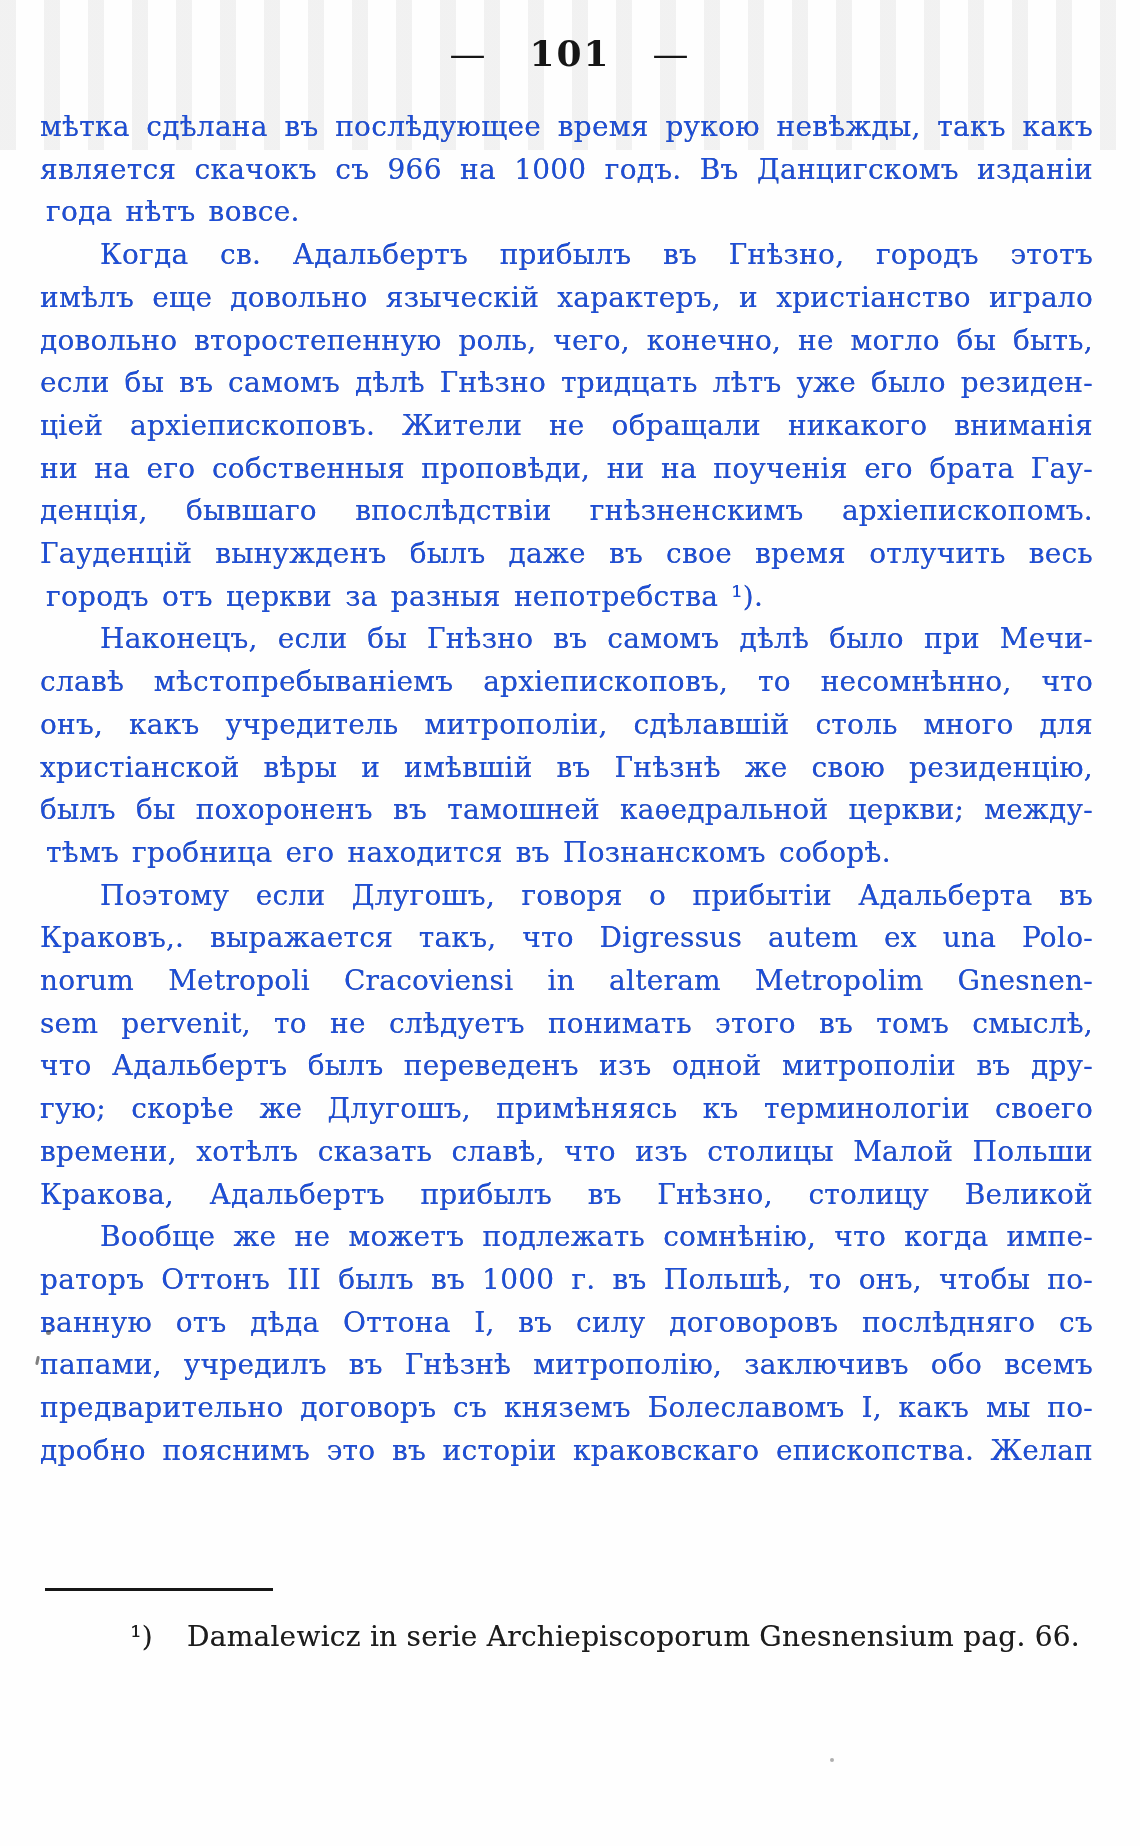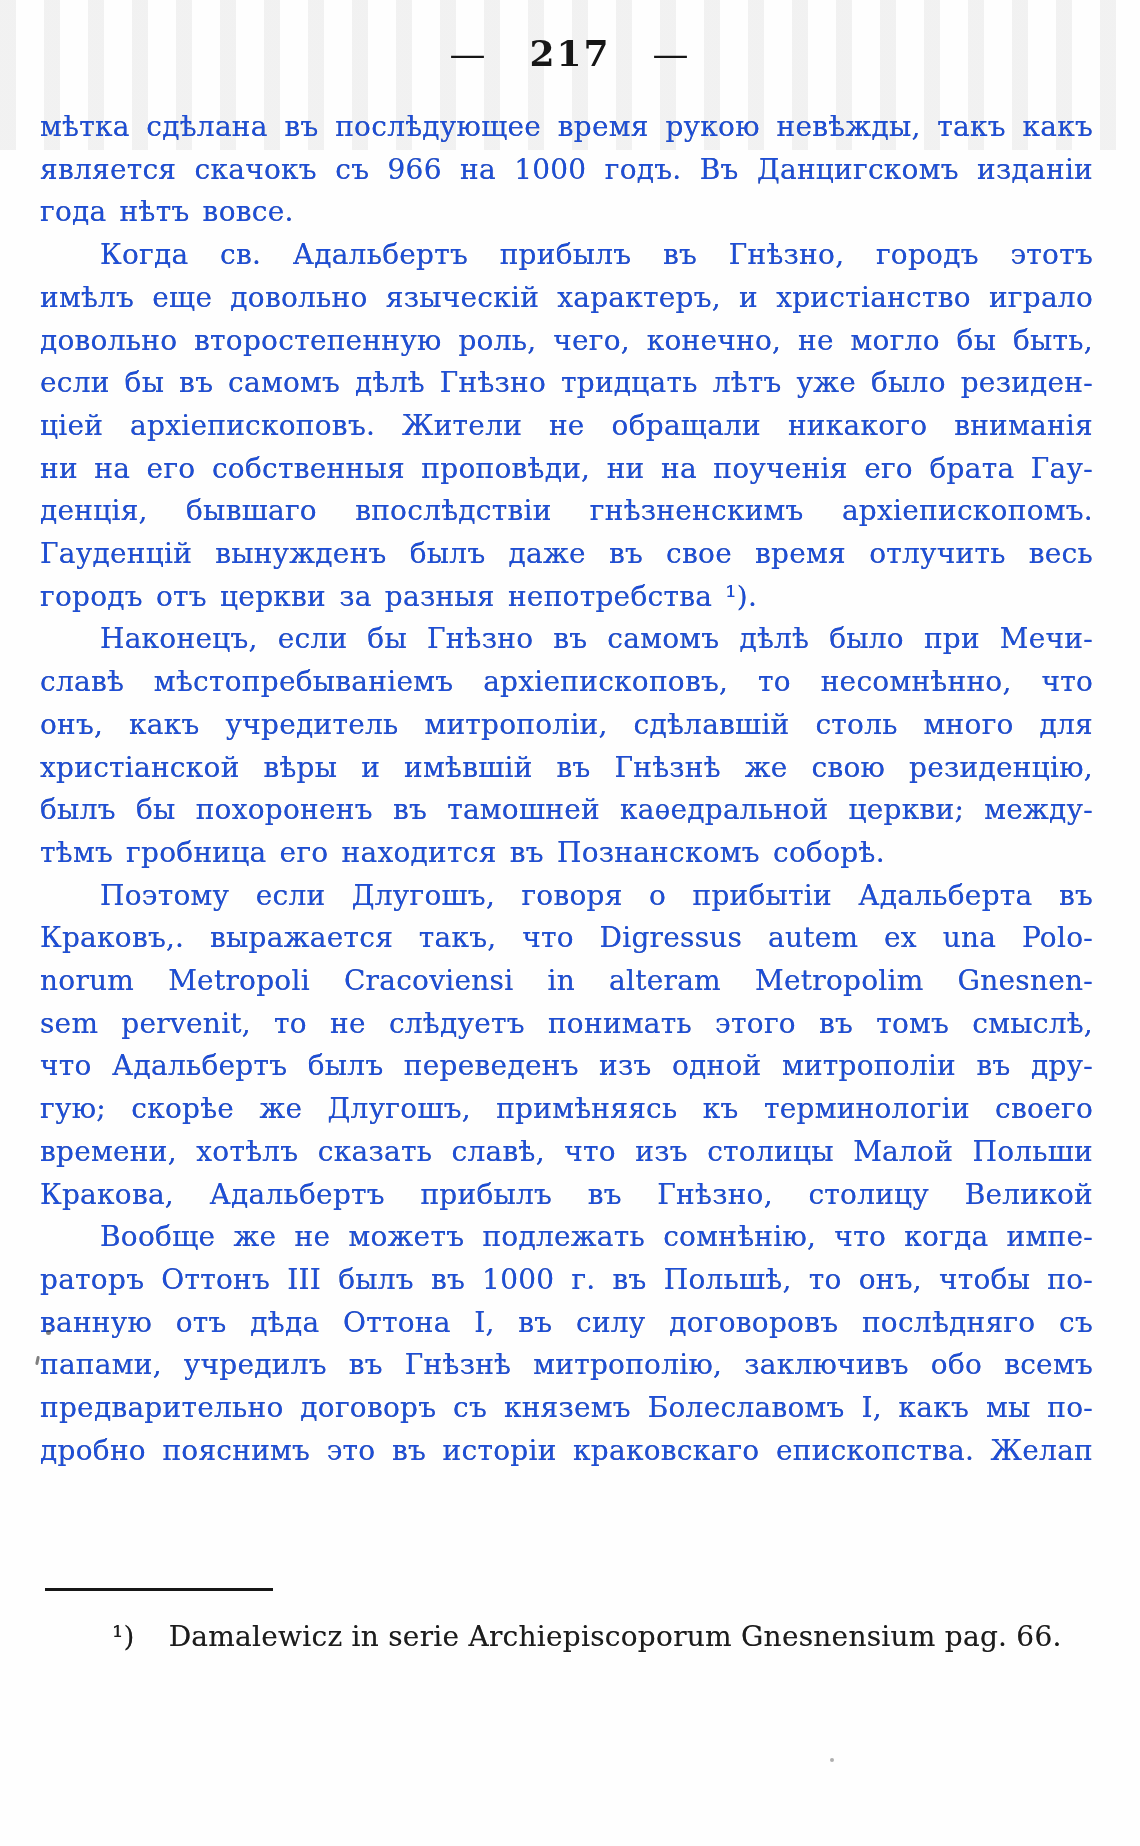--- a/index.html
+++ b/index.html
@@ -56,40 +56,42 @@
     text-shadow: 0 0 0.5px rgba(20,20,20,0.55);
   }
   .line {
     text-align: justify;
     text-align-last: justify;
     -moz-text-align-last: justify;
     white-space: normal;
   }
   .line.para-end {
     text-align-last: left;
+    margin-left: 6px;
     -moz-text-align-last: left;
   }
   .line.indent { text-indent: 60px; }
   .footnote-separator {
     position: absolute;
     top: 1588px;
     left: 45px;
     width: 228px;
     height: 3px;
     background: #171717;
   }
   .footnote {
     position: absolute;
     top: 1620px;
     left: 112px;
     right: 60px;
     font-size: 28px;
     letter-spacing: 0.25px;
     color: #1c1c1c;
     text-shadow: 0 0 0.5px rgba(20,20,20,0.5);
+    text-align: right;
   }
   .footnote .marker { margin-right: 34px; }
   .artifact {
     position: absolute;
     background: #3a3a3a;
     border-radius: 50%;
     opacity: 0.65;
     pointer-events: none;
   }
   .artifact.a1 { left: 46px;  top: 1330px; width: 5px; height: 5px; }
@@ -97,21 +99,21 @@
   .artifact.a3 { left: 830px; top: 1758px; width: 4px; height: 4px; opacity: 0.4; }
 </style>
 </head>
 <body>
 
 <div class="page">
   <div class="scan-bands"></div>
 
   <div class="page-header">
     <span class="dash">—</span>
-    <span class="num">217</span>
+    <span class="num">101</span>
     <span class="dash">—</span>
   </div>
 
   <div class="body-text">
       <div class="line">мѣтка сдѣлана въ послѣдующее время рукою невѣжды, такъ какъ</div>
       <div class="line">является скачокъ съ 966 на 1000 годъ. Въ Данцигскомъ изданіи</div>
       <div class="line para-end">года нѣтъ вовсе.</div>
       <div class="line indent">Когда св. Адальбертъ прибылъ въ Гнѣзно, городъ этотъ</div>
       <div class="line">имѣлъ еще довольно языческій характеръ, и христіанство играло</div>
       <div class="line">довольно второстепенную роль, чего, конечно, не могло бы быть,</div>

